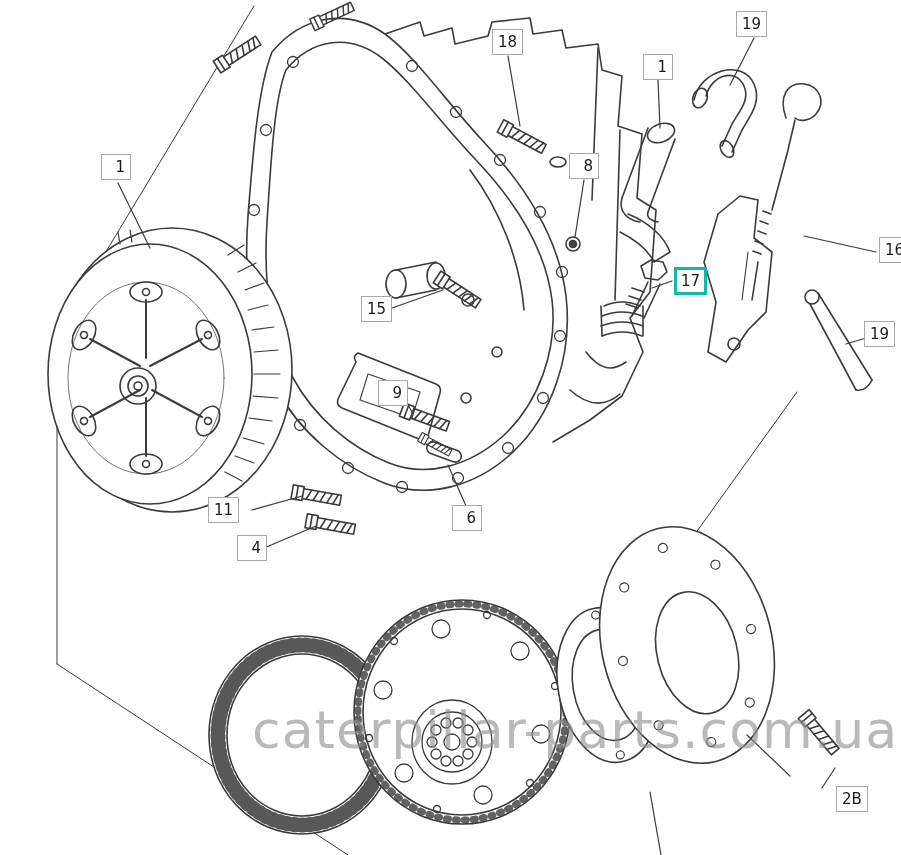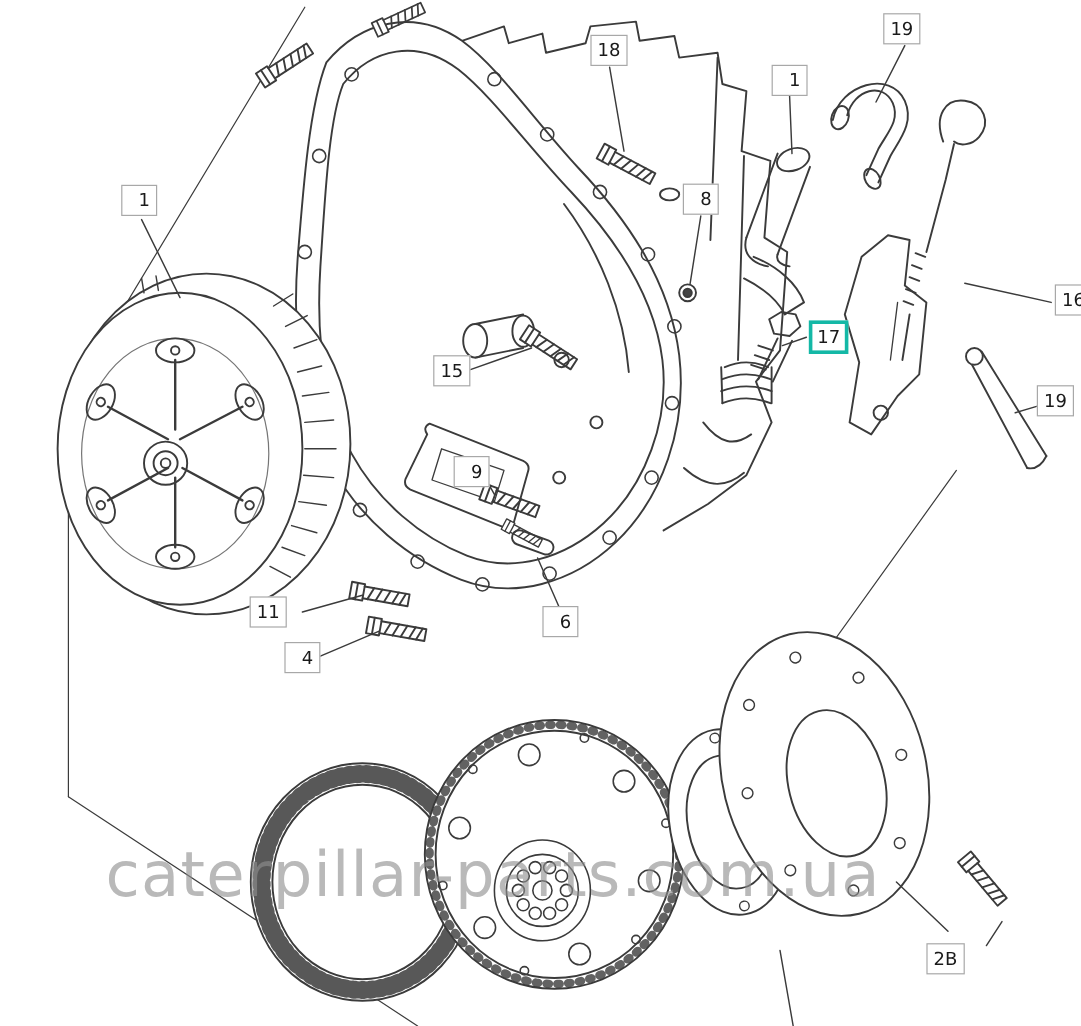--- a/index.html
+++ b/index.html
@@ -22,20 +22,21 @@
   .part-label.highlight{
     border:3px solid #14b8a6;
     padding:1px 4px;
   }
   #watermark{
     position:absolute;left:88px;top:700px;width:810px;
     font-size:52px;font-weight:normal;letter-spacing:1px;
     color:#8f8f8f;opacity:0.62;z-index:4;
     pointer-events:none;white-space:nowrap;
     font-family:"DejaVu Sans","Liberation Sans",sans-serif;
+    text-align:right;
   }
 </style>
 </head>
 <body>
 
 <div id="canvas">
 
 <svg id="art" width="901" height="855" viewBox="0 0 901 855" stroke="#3b3b3b" stroke-width="1.6" fill="none" stroke-linecap="round" stroke-linejoin="round">
 
   <defs>
@@ -294,17 +295,17 @@
   <div class="part-label" style="left:736px;top:11px">19</div>
   <div class="part-label" style="left:569px;top:153px">8</div>
   <div class="part-label" style="left:879px;top:237px">16</div>
   <div class="part-label" style="left:361px;top:296px">15</div>
   <div class="part-label highlight" style="left:674px;top:267px">17</div>
   <div class="part-label" style="left:864px;top:321px">19</div>
   <div class="part-label" style="left:378px;top:380px">9</div>
   <div class="part-label" style="left:208px;top:497px">11</div>
   <div class="part-label" style="left:237px;top:535px">4</div>
   <div class="part-label" style="left:452px;top:505px">6</div>
-  <div class="part-label" style="left:772px;top:786px">2B</div>
+  <div class="part-label" style="left:836px;top:786px">2B</div>
 
   <div id="watermark">caterpillar-parts.com.ua</div>
 
 </div>
 
 </body></html>

